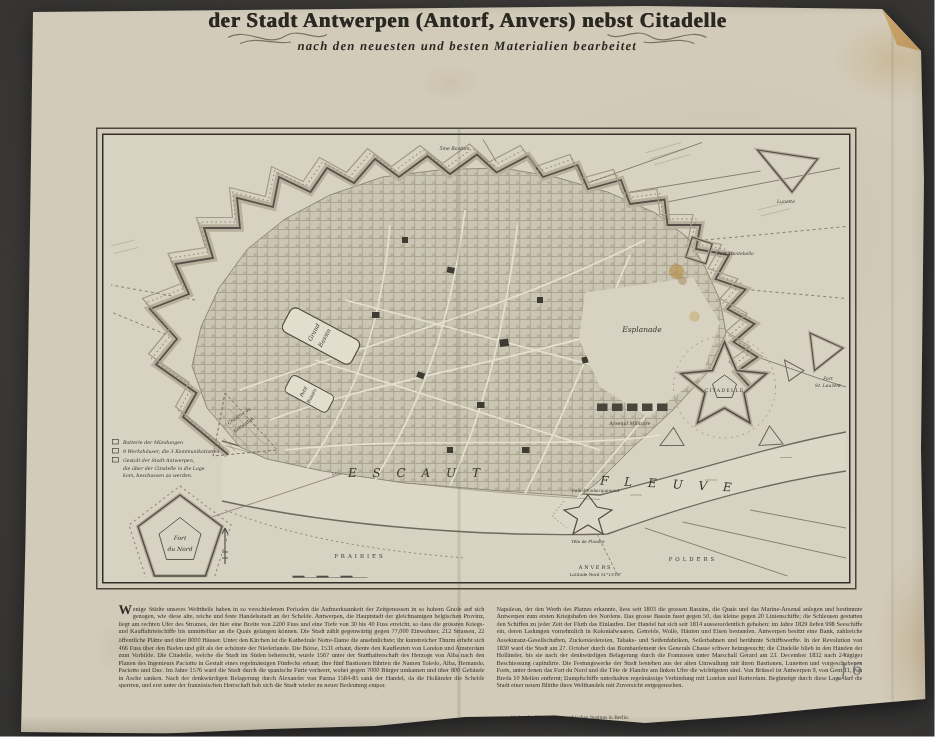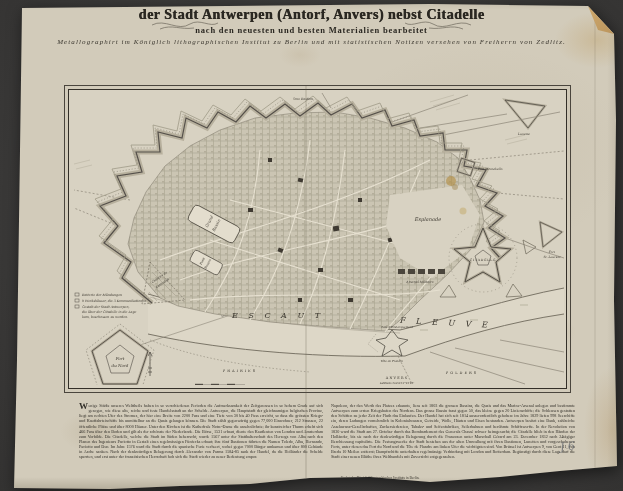--- a/index.html
+++ b/index.html
@@ -29,21 +29,21 @@
   .fold-flap{position:absolute;left:586px;top:4px;width:32px;height:34px;
     clip-path:polygon(2px 2px,28px 30px,12px 26px);
     background:linear-gradient(135deg,#cfa96e,#b8925a);}
   .center-crease{position:absolute;left:305px;top:86px;width:2px;height:392px;background:rgba(96,86,66,.16);}
   .right-crease{position:absolute;left:594px;top:10px;width:2px;height:460px;background:rgba(96,86,66,.10);}
 
   .title-block{position:absolute;left:30px;right:30px;top:6px;text-align:center;color:#2b2822;}
   .t-plan{font-size:25px;font-weight:bold;letter-spacing:13px;text-indent:13px;
     text-shadow:.6px 0 #2b2822; position:relative;}
   .t-line2{font-size:14px;font-weight:bold;margin-top:1px;letter-spacing:.5px;text-shadow:.5px 0 #2b2822;}
-  .t-line3{font-size:8.5px;font-weight:bold;margin-top:2px;letter-spacing:.8px;}
+  .t-line3{font-size:8.5px;font-weight:bold;margin-top:2px;letter-spacing:.8px;font-style:italic;}
   .t-line4{font-size:7px;font-style:italic;margin-top:3px;letter-spacing:1.1px;color:#3b372f;}
   .flourish{position:absolute;top:10px;width:70px;height:18px;opacity:.65;}
   .flourish.left{left:120px;} .flourish.right{right:120px;}
 
   .frame-outer{position:absolute;left:64px;top:85px;width:505px;height:306px;border:1px solid #4a453d;}
   .frame-inner{position:absolute;left:68px;top:89px;width:497px;height:298px;border:1.6px solid #332f28;background:#d8d2c2;}
   svg.map{position:absolute;left:70px;top:91px;width:494px;height:294px;}
   svg.map text{fill:#3a362e;font-family:"DejaVu Serif",serif;}
 
   .notes{position:absolute;left:79px;top:403px;width:496px;height:76px;display:flex;gap:8px;
@@ -62,21 +62,20 @@
 
     <div class="title-block">
       <svg class="flourish left" viewBox="0 0 70 18">
         <path d="M2,9 C15,2 28,16 40,8 C50,2 60,12 68,7 M10,13 C22,8 30,14 44,12" fill="none" stroke="#4a453b" stroke-width="0.8"></path>
       </svg>
       <svg class="flourish right" viewBox="0 0 70 18">
         <path d="M68,9 C55,2 42,16 30,8 C20,2 10,12 2,7 M60,13 C48,8 40,14 26,12" fill="none" stroke="#4a453b" stroke-width="0.8"></path>
       </svg>
       <div class="t-line2">der Stadt Antwerpen (Antorf, Anvers) nebst Citadelle</div>
       <div class="t-line3">nach den neuesten und besten Materialien bearbeitet</div>
-      <div class="t-line4">Metallographirt im Königlich lithographischen Institut zu Berlin und mit statistischen Notizen versehen von Freiherrn von Zedlitz.</div>
     </div>
 
     <div class="frame-outer"></div>
     <div class="frame-inner"></div>
 
     <svg class="map" viewBox="70 91 494 294">
       <defs>
         <pattern id="blk" width="7" height="6" patternUnits="userSpaceOnUse">
           <rect width="7" height="6" fill="#cbc5b3"></rect>
           <path d="M0,3 H7 M3.5,0 V6" stroke="#a8a28f" stroke-width="0.6"></path>

